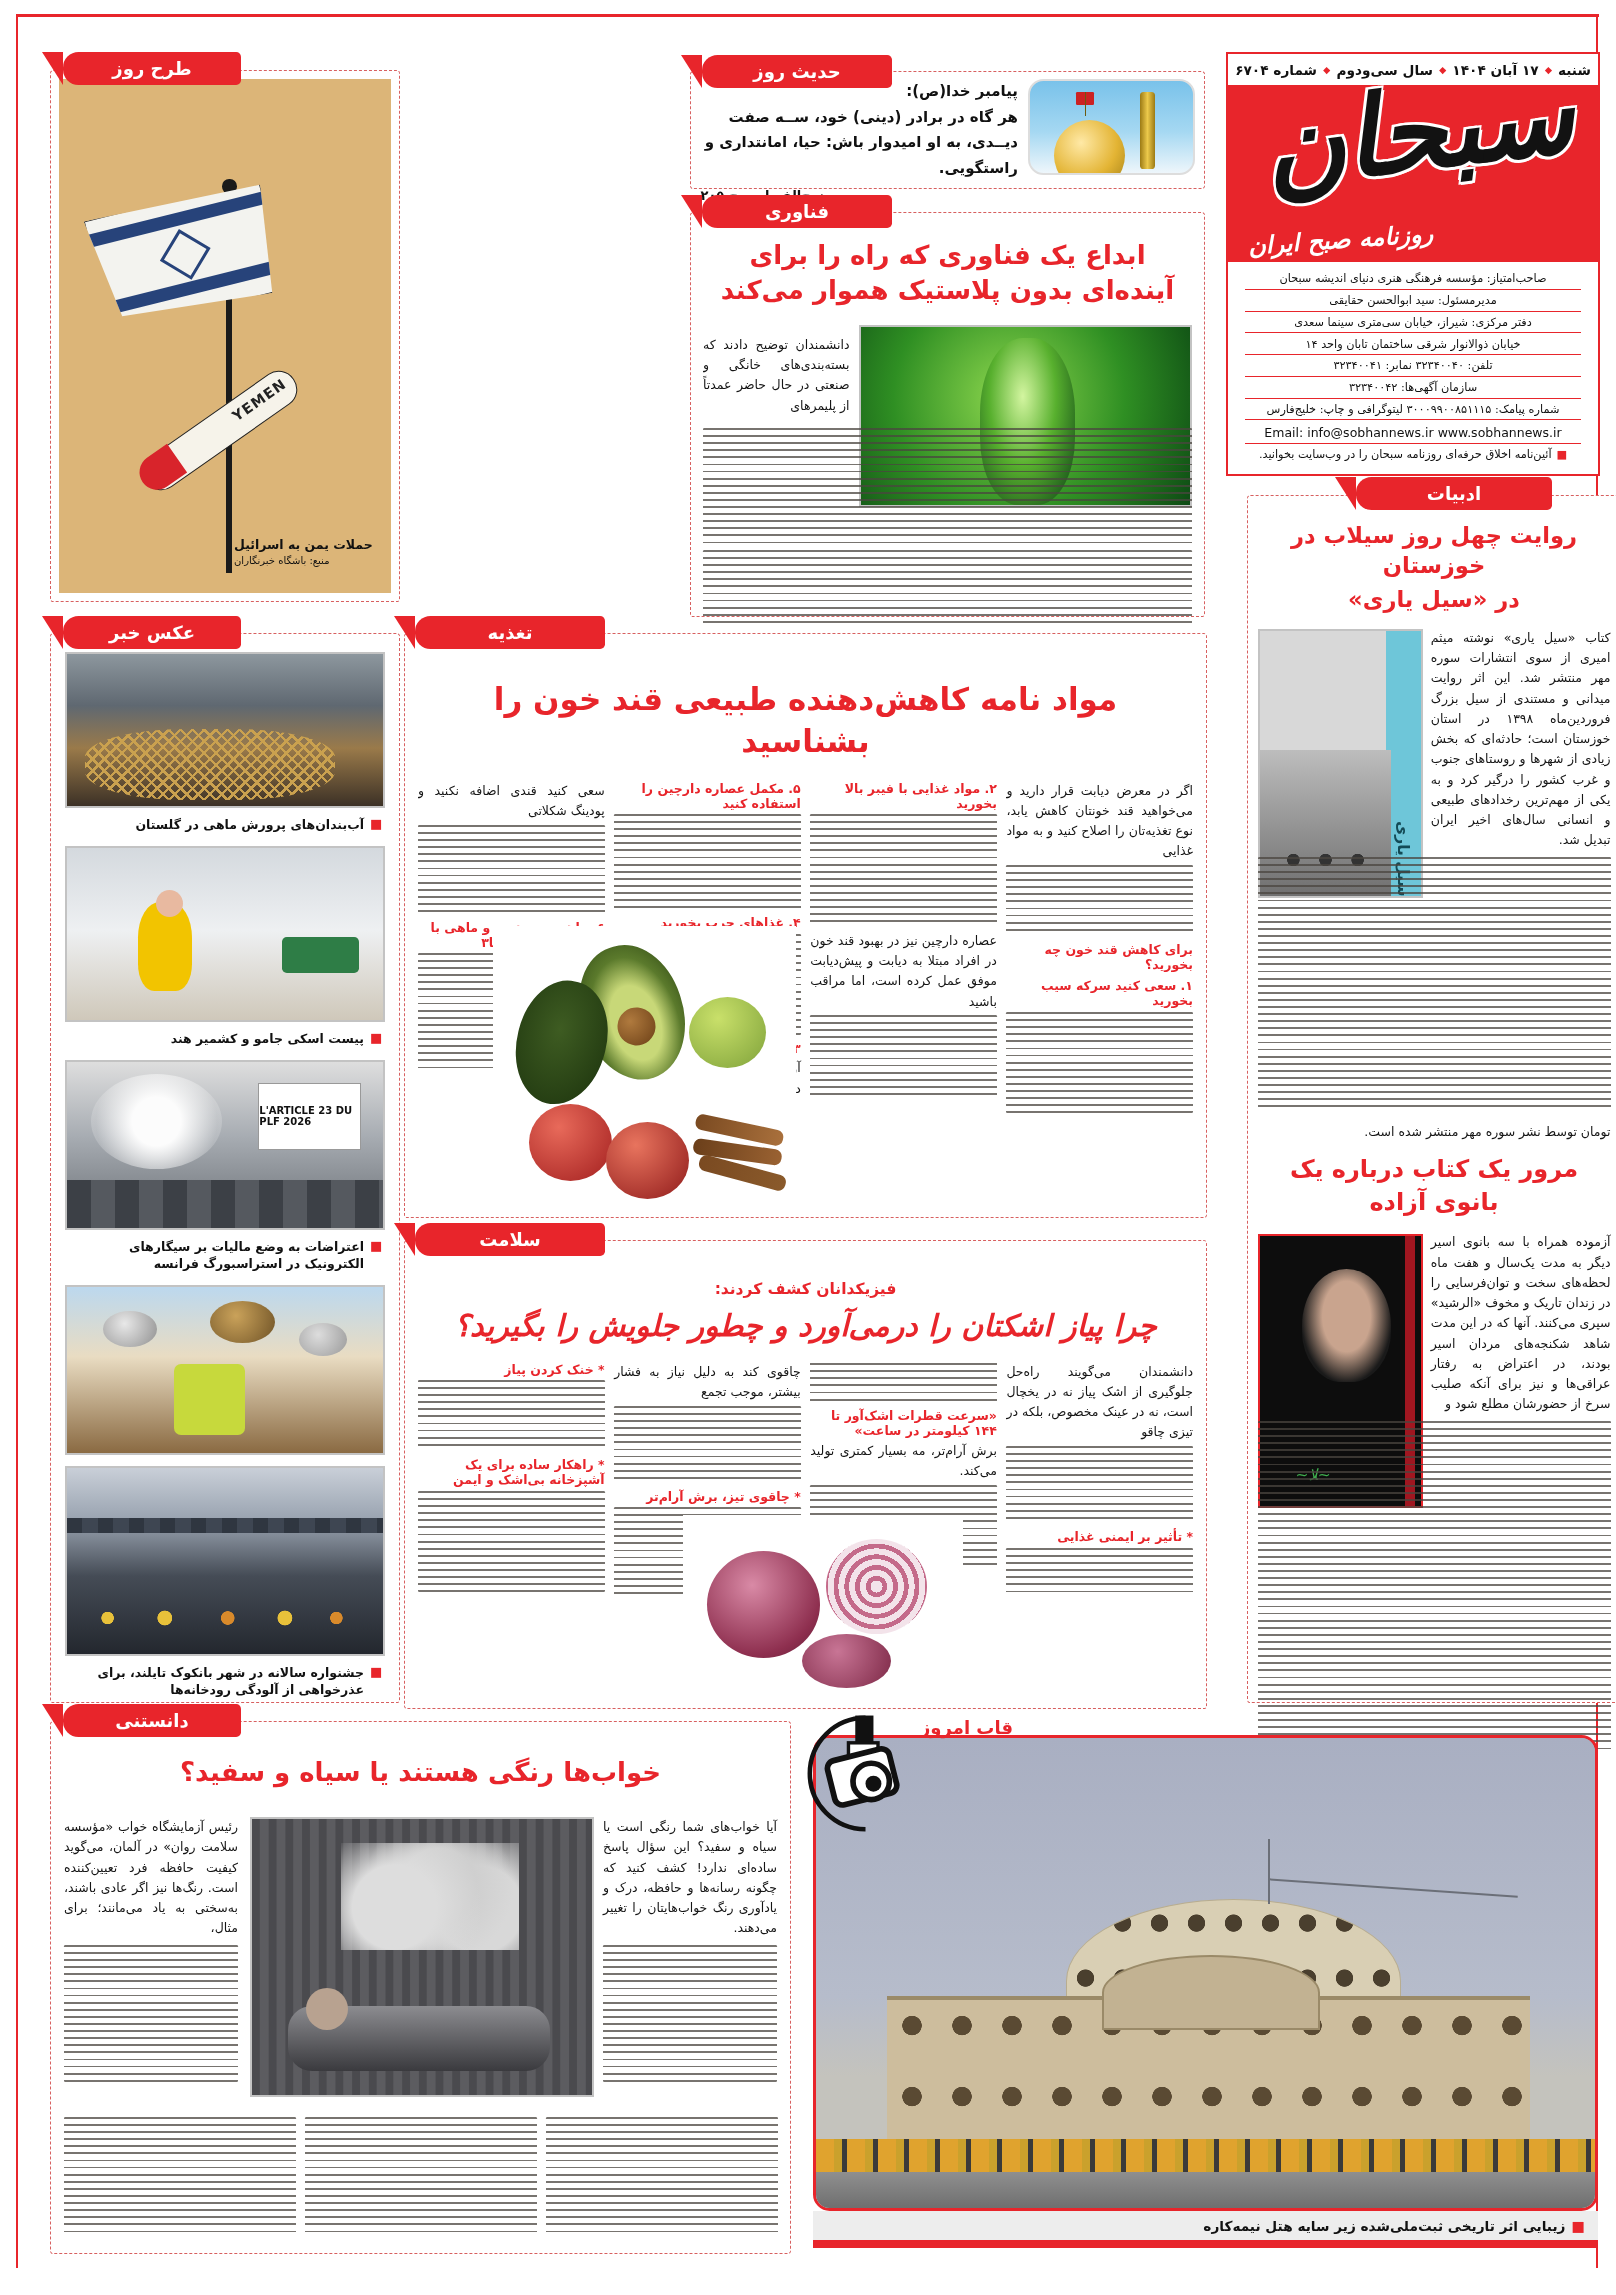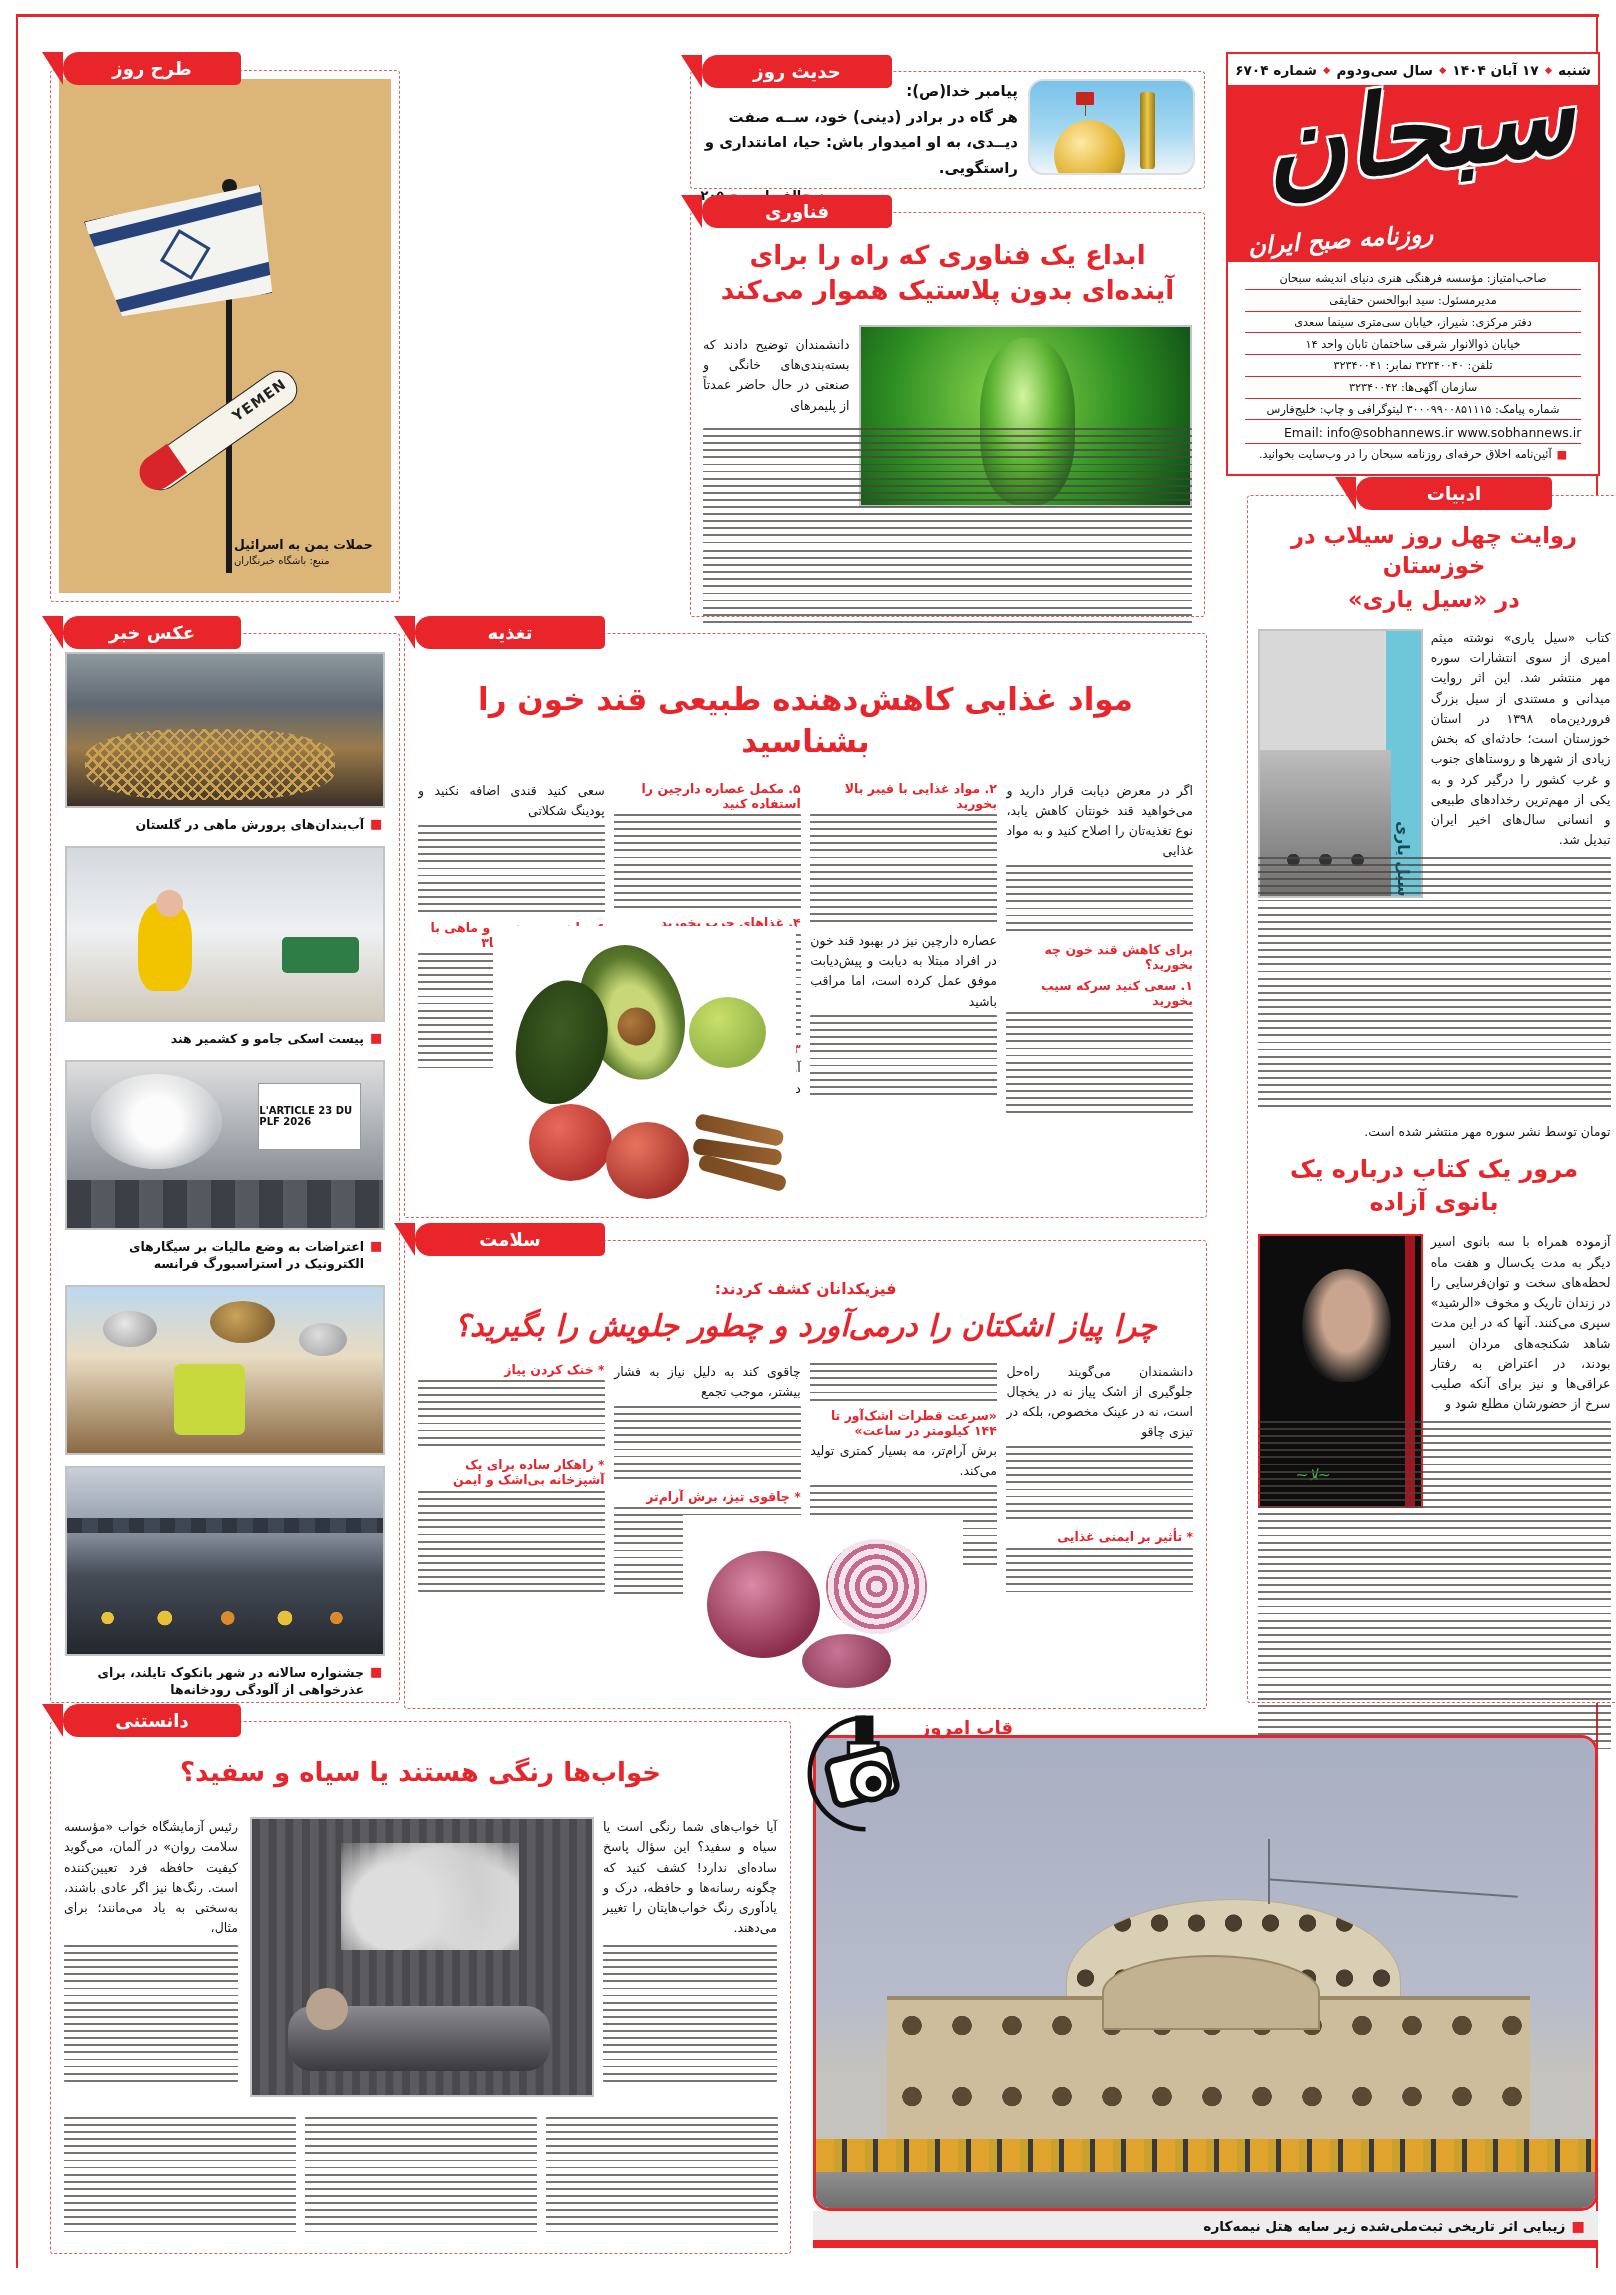--- a/index.html
+++ b/index.html
@@ -15,21 +15,21 @@
          border-top:33px solid #e8252b;border-left:21.4px solid transparent;}
   .headline{color:#e8252b;font-weight:bold;text-align:center;line-height:1.35;}
   .lead{font-size:12.5px;line-height:1.62;text-align:justify;color:#151515;}
   .redsub{color:#e8252b;font-weight:bold;font-size:12.5px;margin:6px 0 2.4px;}
   .greek{background:repeating-linear-gradient(to bottom,#4a453f 0 1.8px,transparent 1.8px 7.1px);
          opacity:.75;border-radius:1.2px;}
   .cap{display:flex;align-items:flex-start;gap:6px;font-weight:bold;font-size:12.5px;line-height:1.4;}
   .cap .sq{color:#e8252b;font-size:13px;line-height:1.2;}
   .ph{border:2.4px solid #c3c3c3;box-sizing:border-box;position:relative;overflow:hidden;}
   .mast-line{font-size:11.3px;text-align:center;padding:4.2px 0 3.6px;border-bottom:1.2px solid #e8252b;}
-  .ltr{direction:ltr;unicode-bidi:bidi-override;text-align:right;}
+  .ltr{direction:ltr;unicode-bidi:bidi-override;}
   .cols4{column-count:4;column-gap:9.5px;direction:rtl;overflow:hidden;}
   .cols3{column-count:3;column-gap:9.5px;direction:rtl;overflow:hidden;}
   .cover-vtitle{writing-mode:vertical-rl;color:#134a56;font-weight:bold;font-size:15.5px;}
 </style>
 </head>
 <body>
 
 <div class="page">
 
   <div class="abs redline" style="left:16.7px;top:14.3px;width:1583px;height:2.4px;"></div>
@@ -192,21 +192,21 @@
       <div style="position:absolute;left:12px;bottom:24px;width:286px;height:24px;background:radial-gradient(circle at 10% 50%,#e8c13a 6px,transparent 6.5px),radial-gradient(circle at 30% 50%,#e8c13a 7.1px,transparent 7.7px),radial-gradient(circle at 52% 50%,#d98a2b 6.5px,transparent 7.1px),radial-gradient(circle at 72% 50%,#e8c13a 7.1px,transparent 7.7px),radial-gradient(circle at 90% 50%,#d98a2b 6px,transparent 6.5px);"></div>
     </div>
     <div class="cap" style="margin:8.3px 2.4px 0;">
       <span class="sq">■</span>
       <span>جشنواره سالانه در شهر بانکوک تایلند، برای عذرخواهی از آلودگی رودخانه‌ها</span>
     </div>
   </div>
 
   <div class="badge" style="left:416px;top:616px;width:190px;height:33px;">تغذیه</div>
   <div class="abs box" style="left:405px;top:633px;width:803px;height:585px;box-sizing:border-box;padding:12px 13px;">
-    <div class="headline" style="font-size:31px;margin:33px 12px 18px;">مواد غذایی کاهش‌دهنده طبیعی قند خون را بشناسید</div>
+    <div class="headline" style="font-size:31px;margin:33px 12px 18px;">مواد نامه کاهش‌دهنده طبیعی قند خون را بشناسید</div>
     <div class="cols4" style="height:458px;">
       <p class="lead" style="margin:0 0 3.6px;">اگر در معرض دیابت قرار دارید و می‌خواهید قند خونتان کاهش یابد، نوع تغذیه‌تان را اصلاح کنید و به مواد غذایی</p>
       <div class="greek" style="height:71px;margin:3.6px 0;"></div>
       <div class="redsub">برای کاهش قند خون چه بخورید؟</div>
       <div class="redsub">۱. سعی کنید سرکه سیب بخورید</div>
       <div class="greek" style="height:101px;margin:3.6px 0;"></div>
       <div class="redsub">۲. مواد غذایی با فیبر بالا بخورید</div>
       <div class="greek" style="height:113px;margin:3.6px 0;"></div>
       <p class="lead" style="margin:0 0 3.6px;">عصاره دارچین نیز در بهبود قند خون در افراد مبتلا به دیابت و پیش‌دیابت موفق عمل کرده است، اما مراقب باشید</p>
       <div class="greek" style="height:83px;margin:3.6px 0;"></div>

